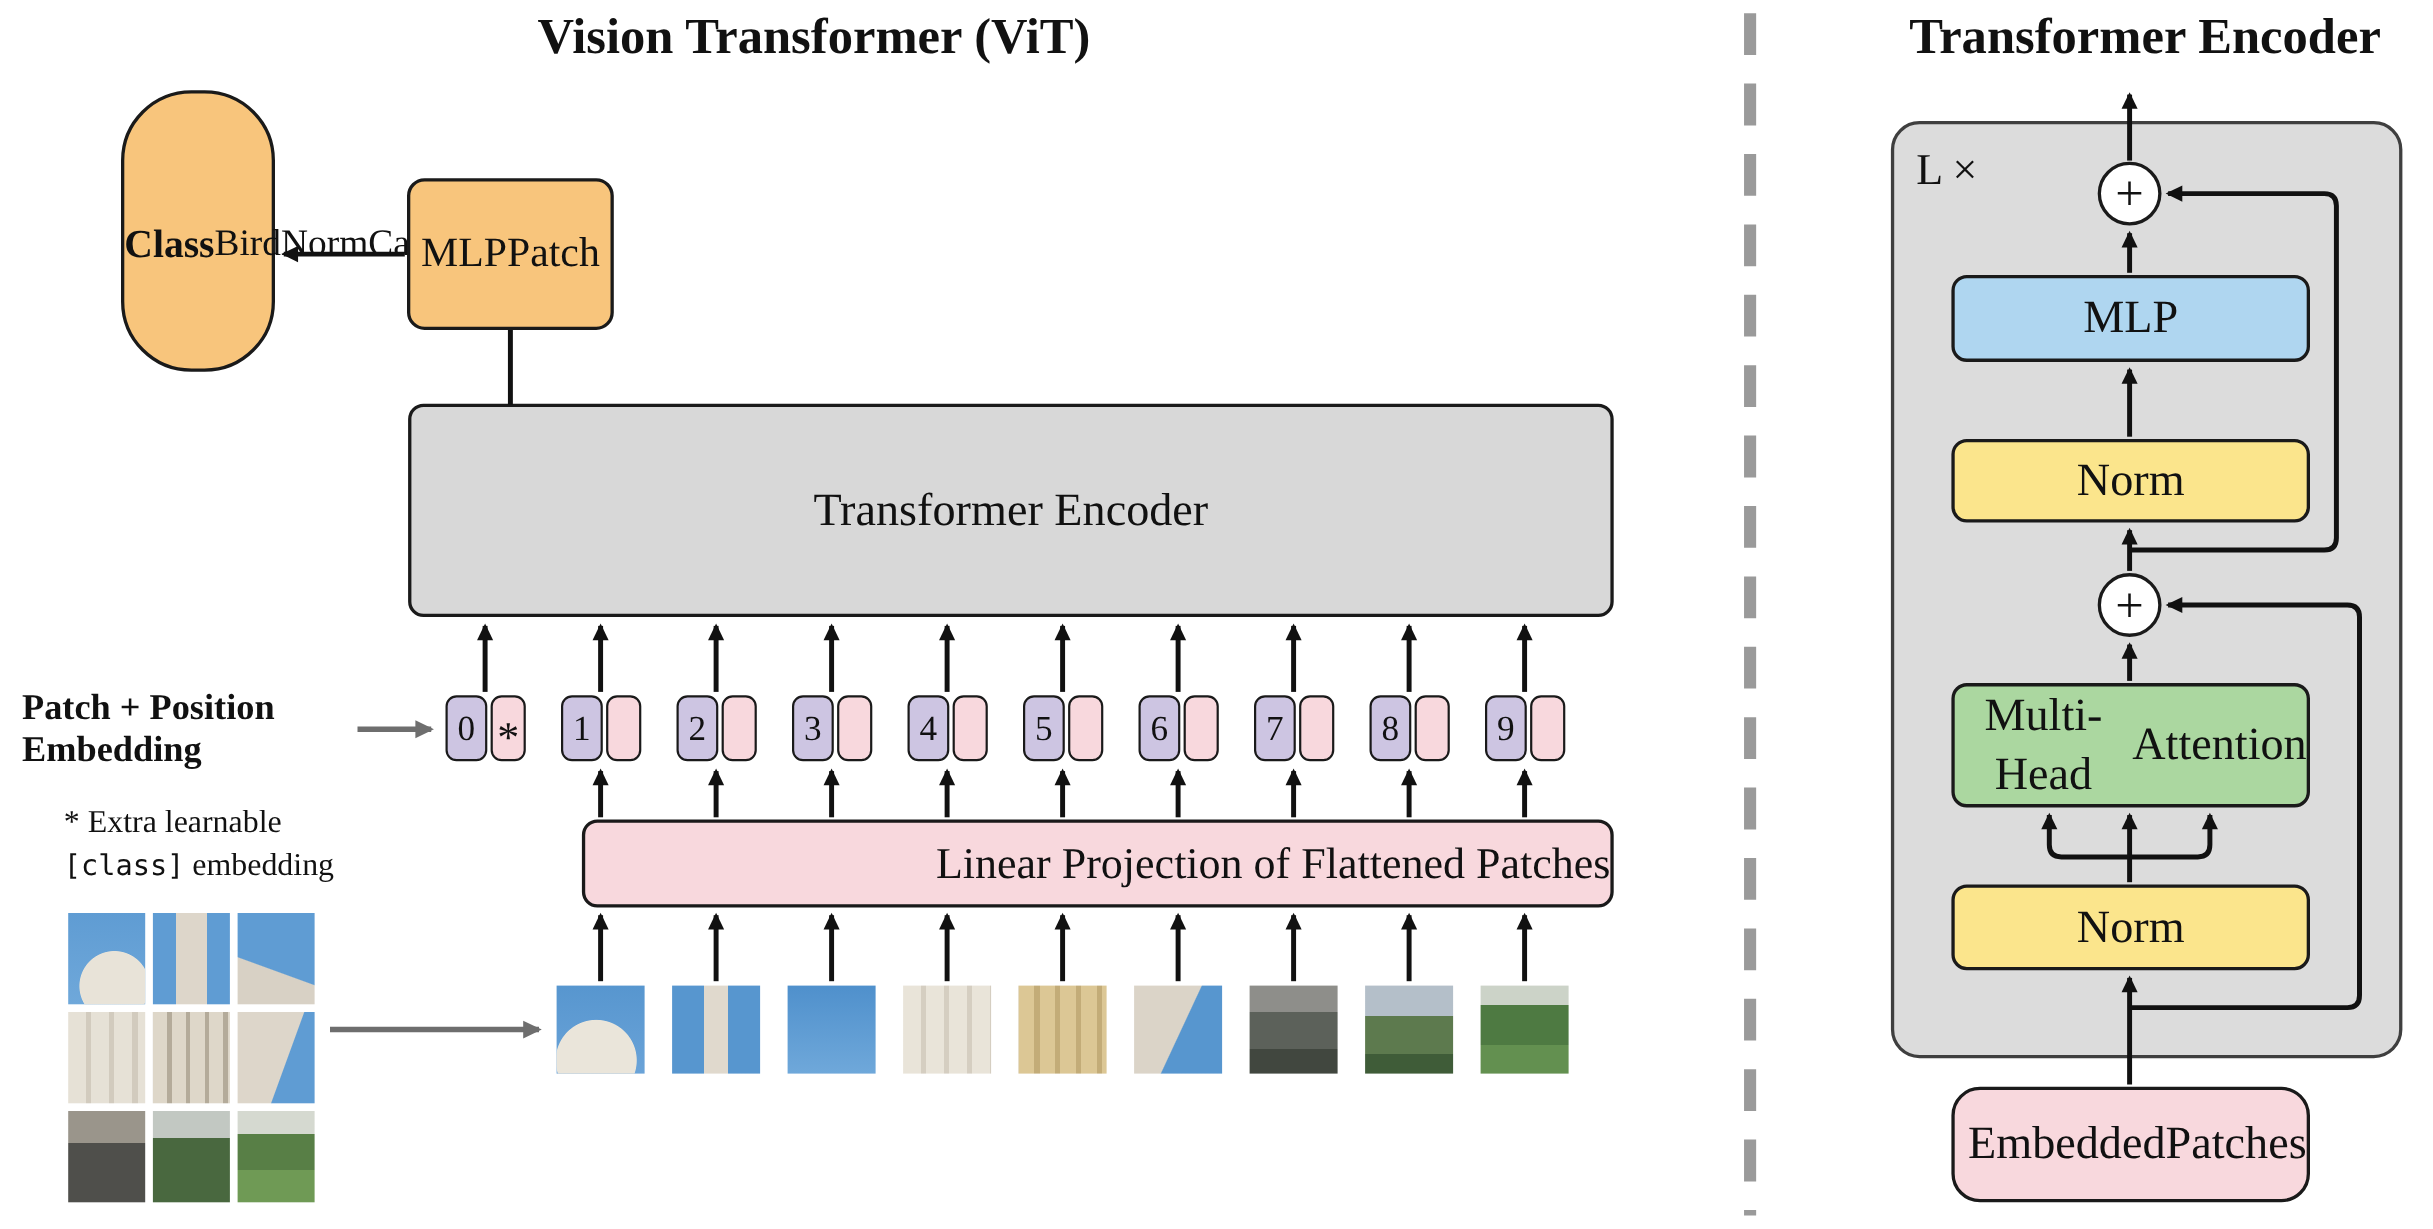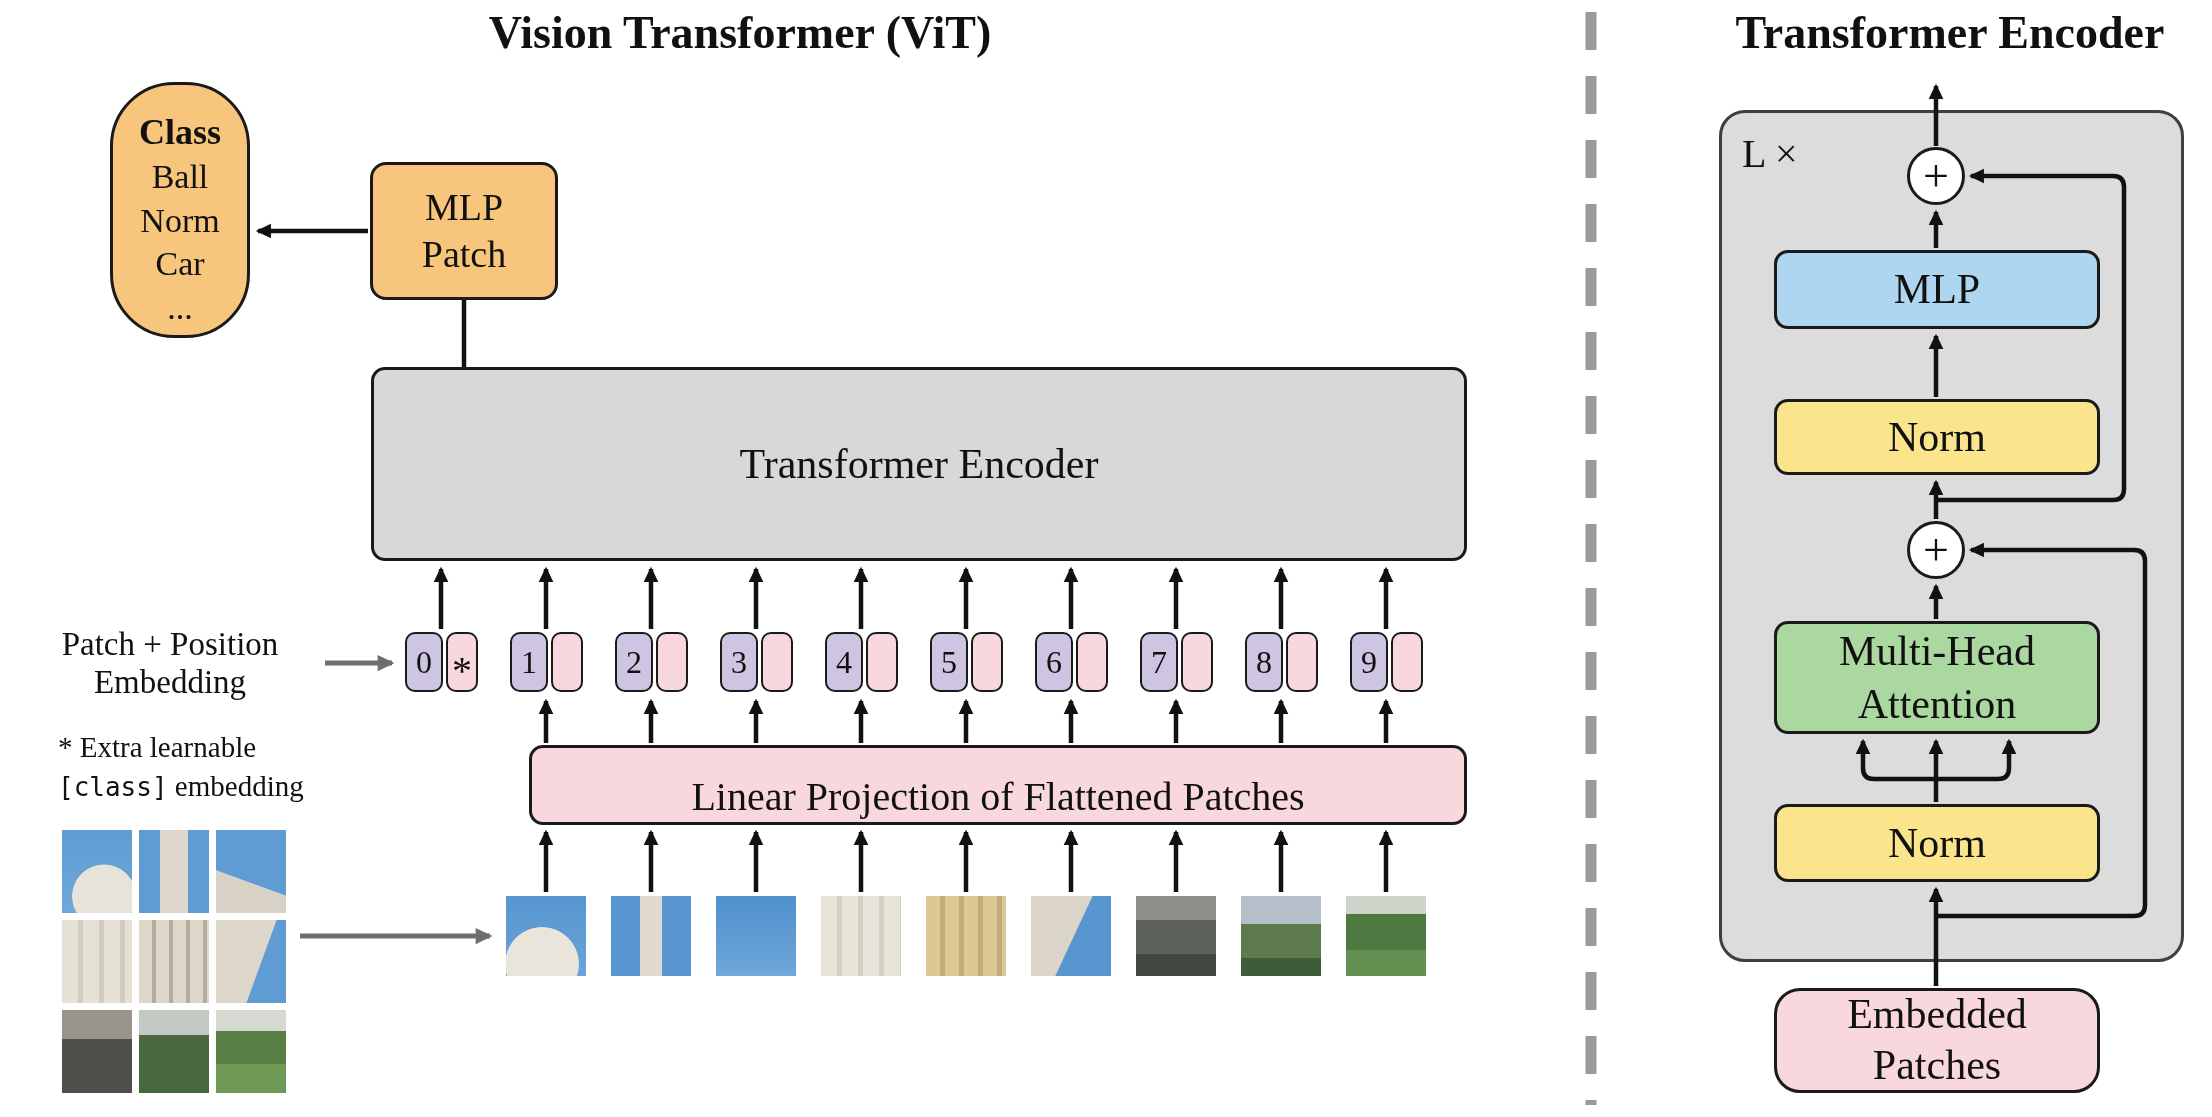--- a/index.html
+++ b/index.html
@@ -1,20 +1,20 @@
 <!DOCTYPE html>
 <html><head>
 <meta charset="utf-8">
 <style>
   html,body{margin:0;padding:0;background:#ffffff;}
   #stage{position:relative;width:2201px;height:1117px;background:#ffffff;overflow:hidden;
          font-family:"Liberation Serif",serif;color:#111;}
   .abs{position:absolute;box-sizing:border-box;}
   .box{position:absolute;box-sizing:border-box;border:3px solid #1a1a1a;
-       display:flex;flex-direction:column;align-items:center;justify-content:center;
+       display:flex;flex-direction:row;align-items:center;justify-content:center;
        text-align:center;line-height:1.25;}
   .title{position:absolute;text-align:center;font-weight:bold;font-size:46px;}
   .orange{background:#F8C57C;}
   .graybox{background:#D8D8D8;}
   .pinkbox{background:#F8D8DD;justify-content:flex-end;}
   .bluebox{background:#AFD6F0;}
   .yellowbox{background:#FBE58C;}
   .greenbox{background:#ABD7A0;}
   .panel{background:#DCDCDC;border-color:#3f3f3f;}
   
@@ -28,21 +28,21 @@
   
   #proj{left:529px;top:745px;width:938px;height:80px;border-radius:14px;font-size:40px;}
   
   .token{position:absolute;top:632px;display:flex;gap:3px;}
   .tok-num{box-sizing:border-box;width:38px;height:60px;background:#CDC5E2;border:2px solid #1a1a1a;
            border-radius:10px;display:flex;align-items:center;justify-content:center;font-size:32px;}
   .tok-patch{box-sizing:border-box;width:32px;height:60px;background:#F8D8DD;border:2px solid #1a1a1a;
            border-radius:10px;display:flex;align-items:center;justify-content:center;}
   .tok-tag{font-size:40px;line-height:1;position:relative;top:9px;}
   
-  #patch-pos-label{left:20px;top:626px;width:300px;text-align:center;font-weight:normal;
+  #patch-pos-label{left:20px;top:626px;width:300px;font-weight:bold;
                    font-size:33px;line-height:1.15;}
   #footnote{left:58px;top:728px;width:340px;font-size:29px;line-height:1.35;}
   #footnote .mono{font-family:"DejaVu Sans Mono",monospace;font-size:26px;}
   
   #img-grid{left:62px;top:830px;display:grid;grid-template-columns:repeat(3,70px);
             grid-template-rows:repeat(3,83px);gap:7px;}
   .gcell{width:70px;height:83px;}
   
   .patch{position:absolute;top:896px;width:80px;height:80px;}
   .g1{background:radial-gradient(circle at 60% 80%, #e8e3d8 0 40%, rgba(0,0,0,0) 41%),linear-gradient(180deg,#5f9cd3,#6fa8da);}
@@ -80,21 +80,21 @@
 </style>
 </head>
 <body>
 
 <div id="stage">
 
   <div class="title" style="left:240px;top:6px;width:1000px;">Vision Transformer (ViT)</div>
 
   <div class="box orange" id="capsule">
     <span class="hdr">Class</span>
-    <span>Ball</span>
+    <span>Bird</span>
     <span>Norm</span>
     <span>Car</span>
     <span>...</span>
   </div>
 
   <div class="box orange" id="mlp-head">
     <span>MLP</span>
     <span>Patch</span>
   </div>
 

